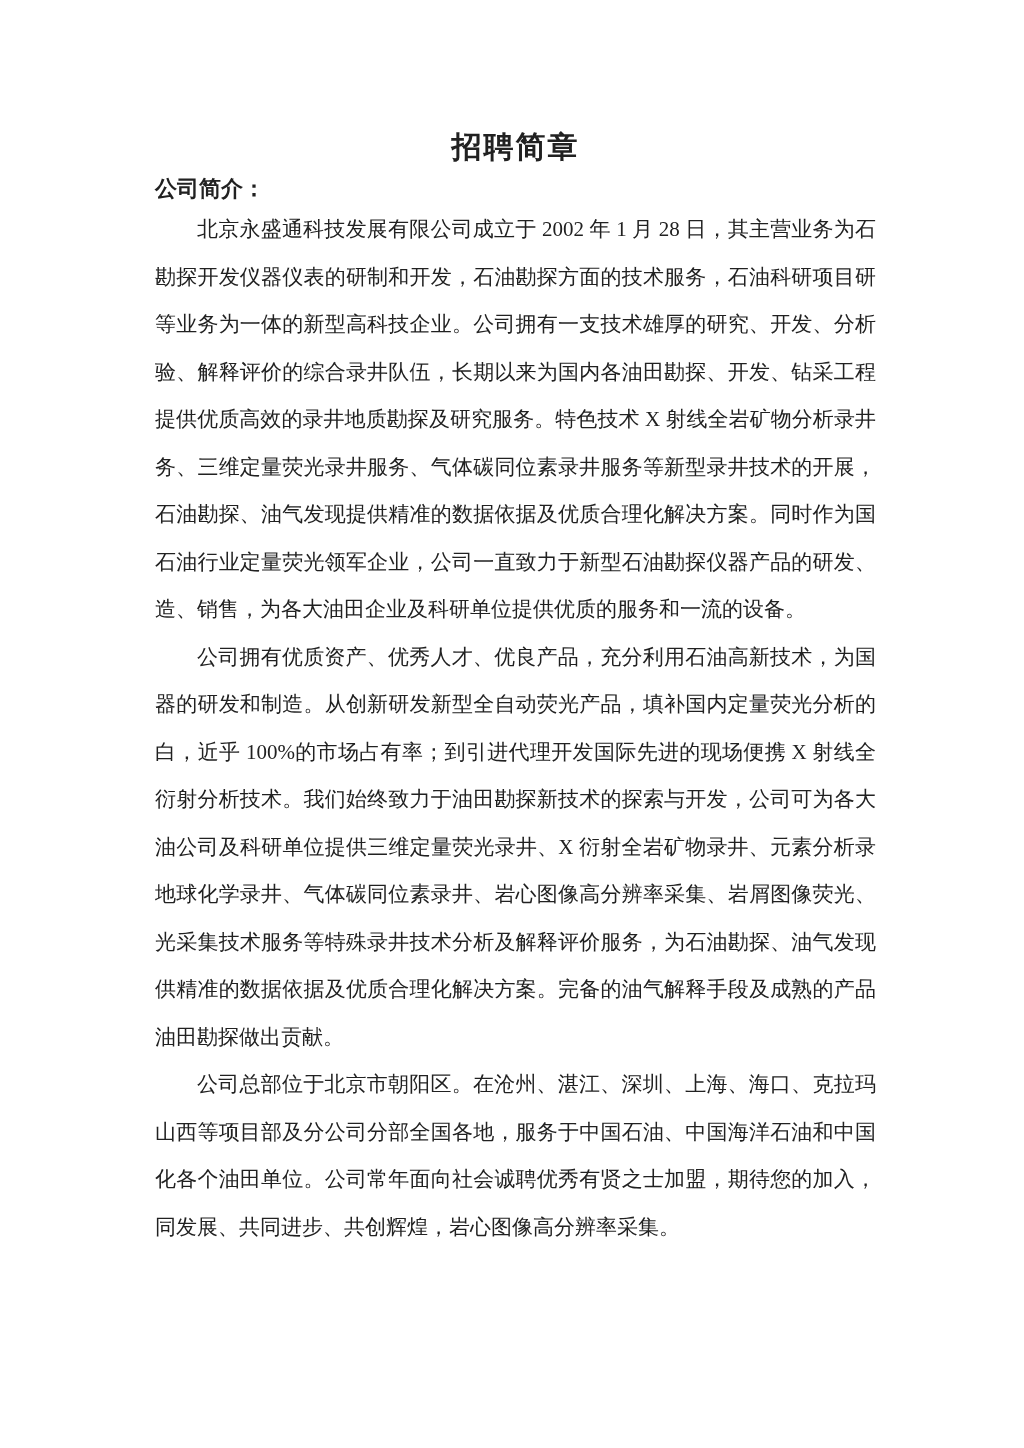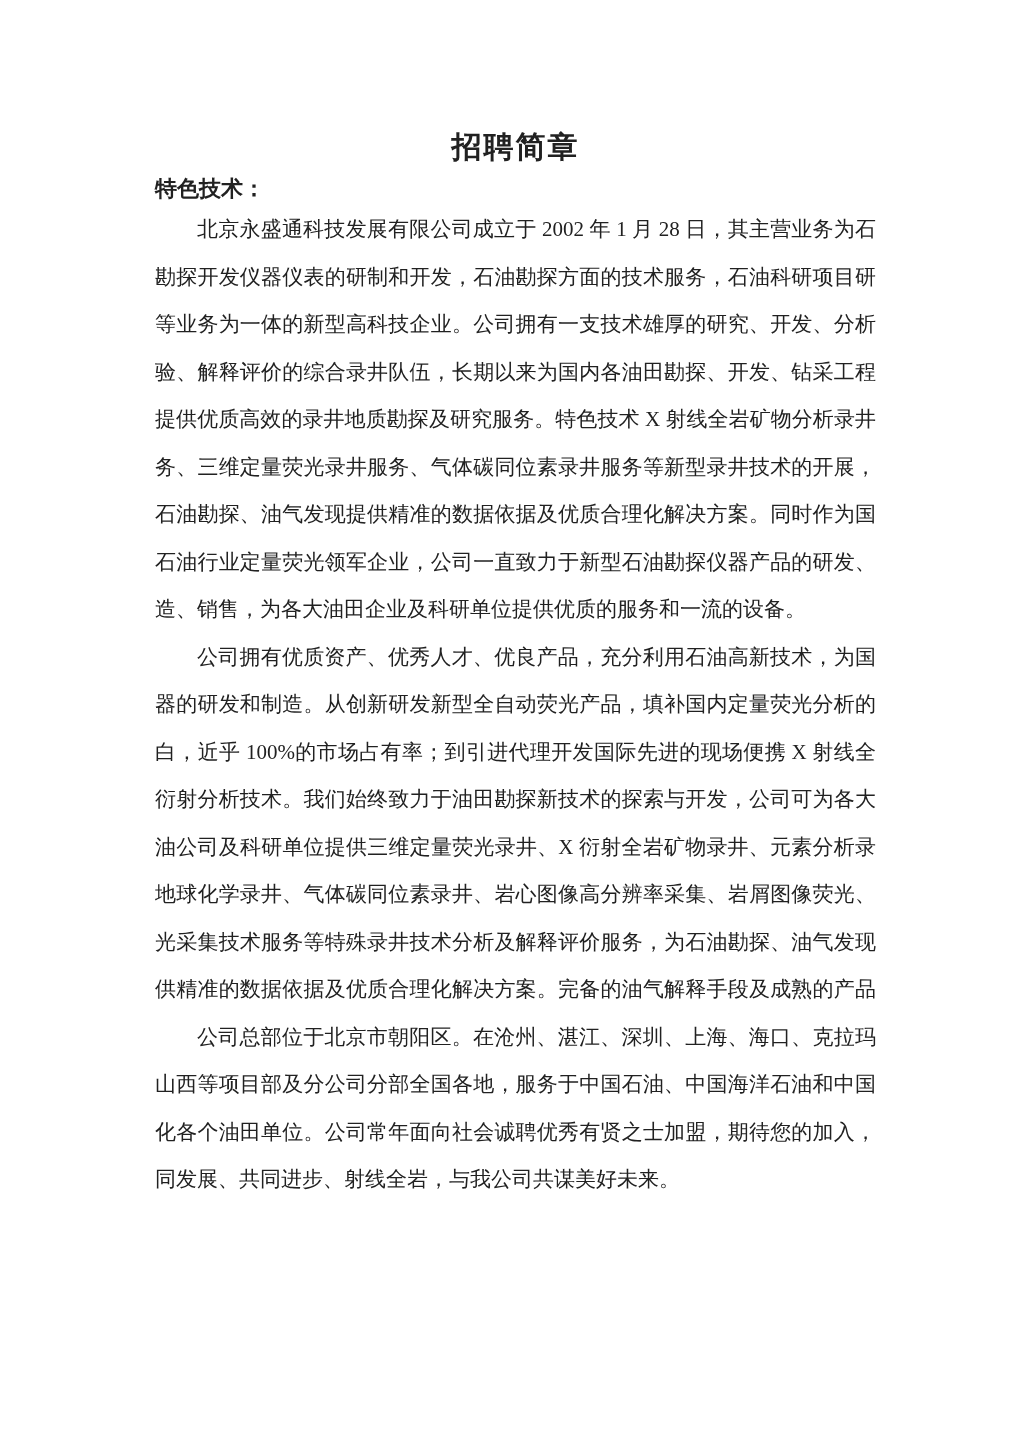--- a/index.html
+++ b/index.html
@@ -57,21 +57,21 @@
     text-align-last: left;
   }
 </style>
 </head>
 <body>
 
 <div class="page" style="color: rgb(33, 33, 33); background: rgb(255, 255, 255);">
 
   <h1 class="doc-title">招聘简章</h1>
 
-  <h2 class="section-heading">特色技术：</h2>
+  <h2 class="section-heading">公司简介：</h2>
 
   <div class="para">
     <div class="line indent">北京永盛通科技发展有限公司成立于 2002 年 1 月 28 日，其主营业务为石油</div>
     <div class="line">勘探开发仪器仪表的研制和开发，石油勘探方面的技术服务，石油科研项目研究</div>
     <div class="line">等业务为一体的新型高科技企业。公司拥有一支技术雄厚的研究、开发、分析化</div>
     <div class="line">验、解释评价的综合录井队伍，长期以来为国内各油田勘探、开发、钻采工程等</div>
     <div class="line">提供优质高效的录井地质勘探及研究服务。特色技术 X 射线全岩矿物分析录井服</div>
     <div class="line">务、三维定量荧光录井服务、气体碳同位素录井服务等新型录井技术的开展，为</div>
     <div class="line">石油勘探、油气发现提供精准的数据依据及优质合理化解决方案。同时作为国内</div>
     <div class="line">石油行业定量荧光领军企业，公司一直致力于新型石油勘探仪器产品的研发、制</div>
@@ -80,22 +80,23 @@
 
   <div class="para">
     <div class="line indent">公司拥有优质资产、优秀人才、优良产品，充分利用石油高新技术，为国内</div>
     <div class="line">器的研发和制造。从创新研发新型全自动荧光产品，填补国内定量荧光分析的空</div>
     <div class="line">白，近乎 100%的市场占有率；到引进代理开发国际先进的现场便携 X 射线全岩</div>
     <div class="line">衍射分析技术。我们始终致力于油田勘探新技术的探索与开发，公司可为各大石</div>
     <div class="line">油公司及科研单位提供三维定量荧光录井、X 衍射全岩矿物录井、元素分析录井、</div>
     <div class="line">地球化学录井、气体碳同位素录井、岩心图像高分辨率采集、岩屑图像荧光、白</div>
     <div class="line">光采集技术服务等特殊录井技术分析及解释评价服务，为石油勘探、油气发现提</div>
     <div class="line">供精准的数据依据及优质合理化解决方案。完备的油气解释手段及成熟的产品为</div>
+    <div class="line last">油田勘探做出贡献。</div>
   </div>
 
   <div class="para">
     <div class="line indent">公司总部位于北京市朝阳区。在沧州、湛江、深圳、上海、海口、克拉玛依、</div>
     <div class="line">山西等项目部及分公司分部全国各地，服务于中国石油、中国海洋石油和中国石</div>
     <div class="line">化各个油田单位。公司常年面向社会诚聘优秀有贤之士加盟，期待您的加入，共</div>
-    <div class="line last">同发展、共同进步、射线全岩，与我公司共谋美好未来。</div>
+    <div class="line last">同发展、共同进步、共创辉煌，岩心图像高分辨率采集。</div>
   </div>
 
 </div>
 
 </body></html>

